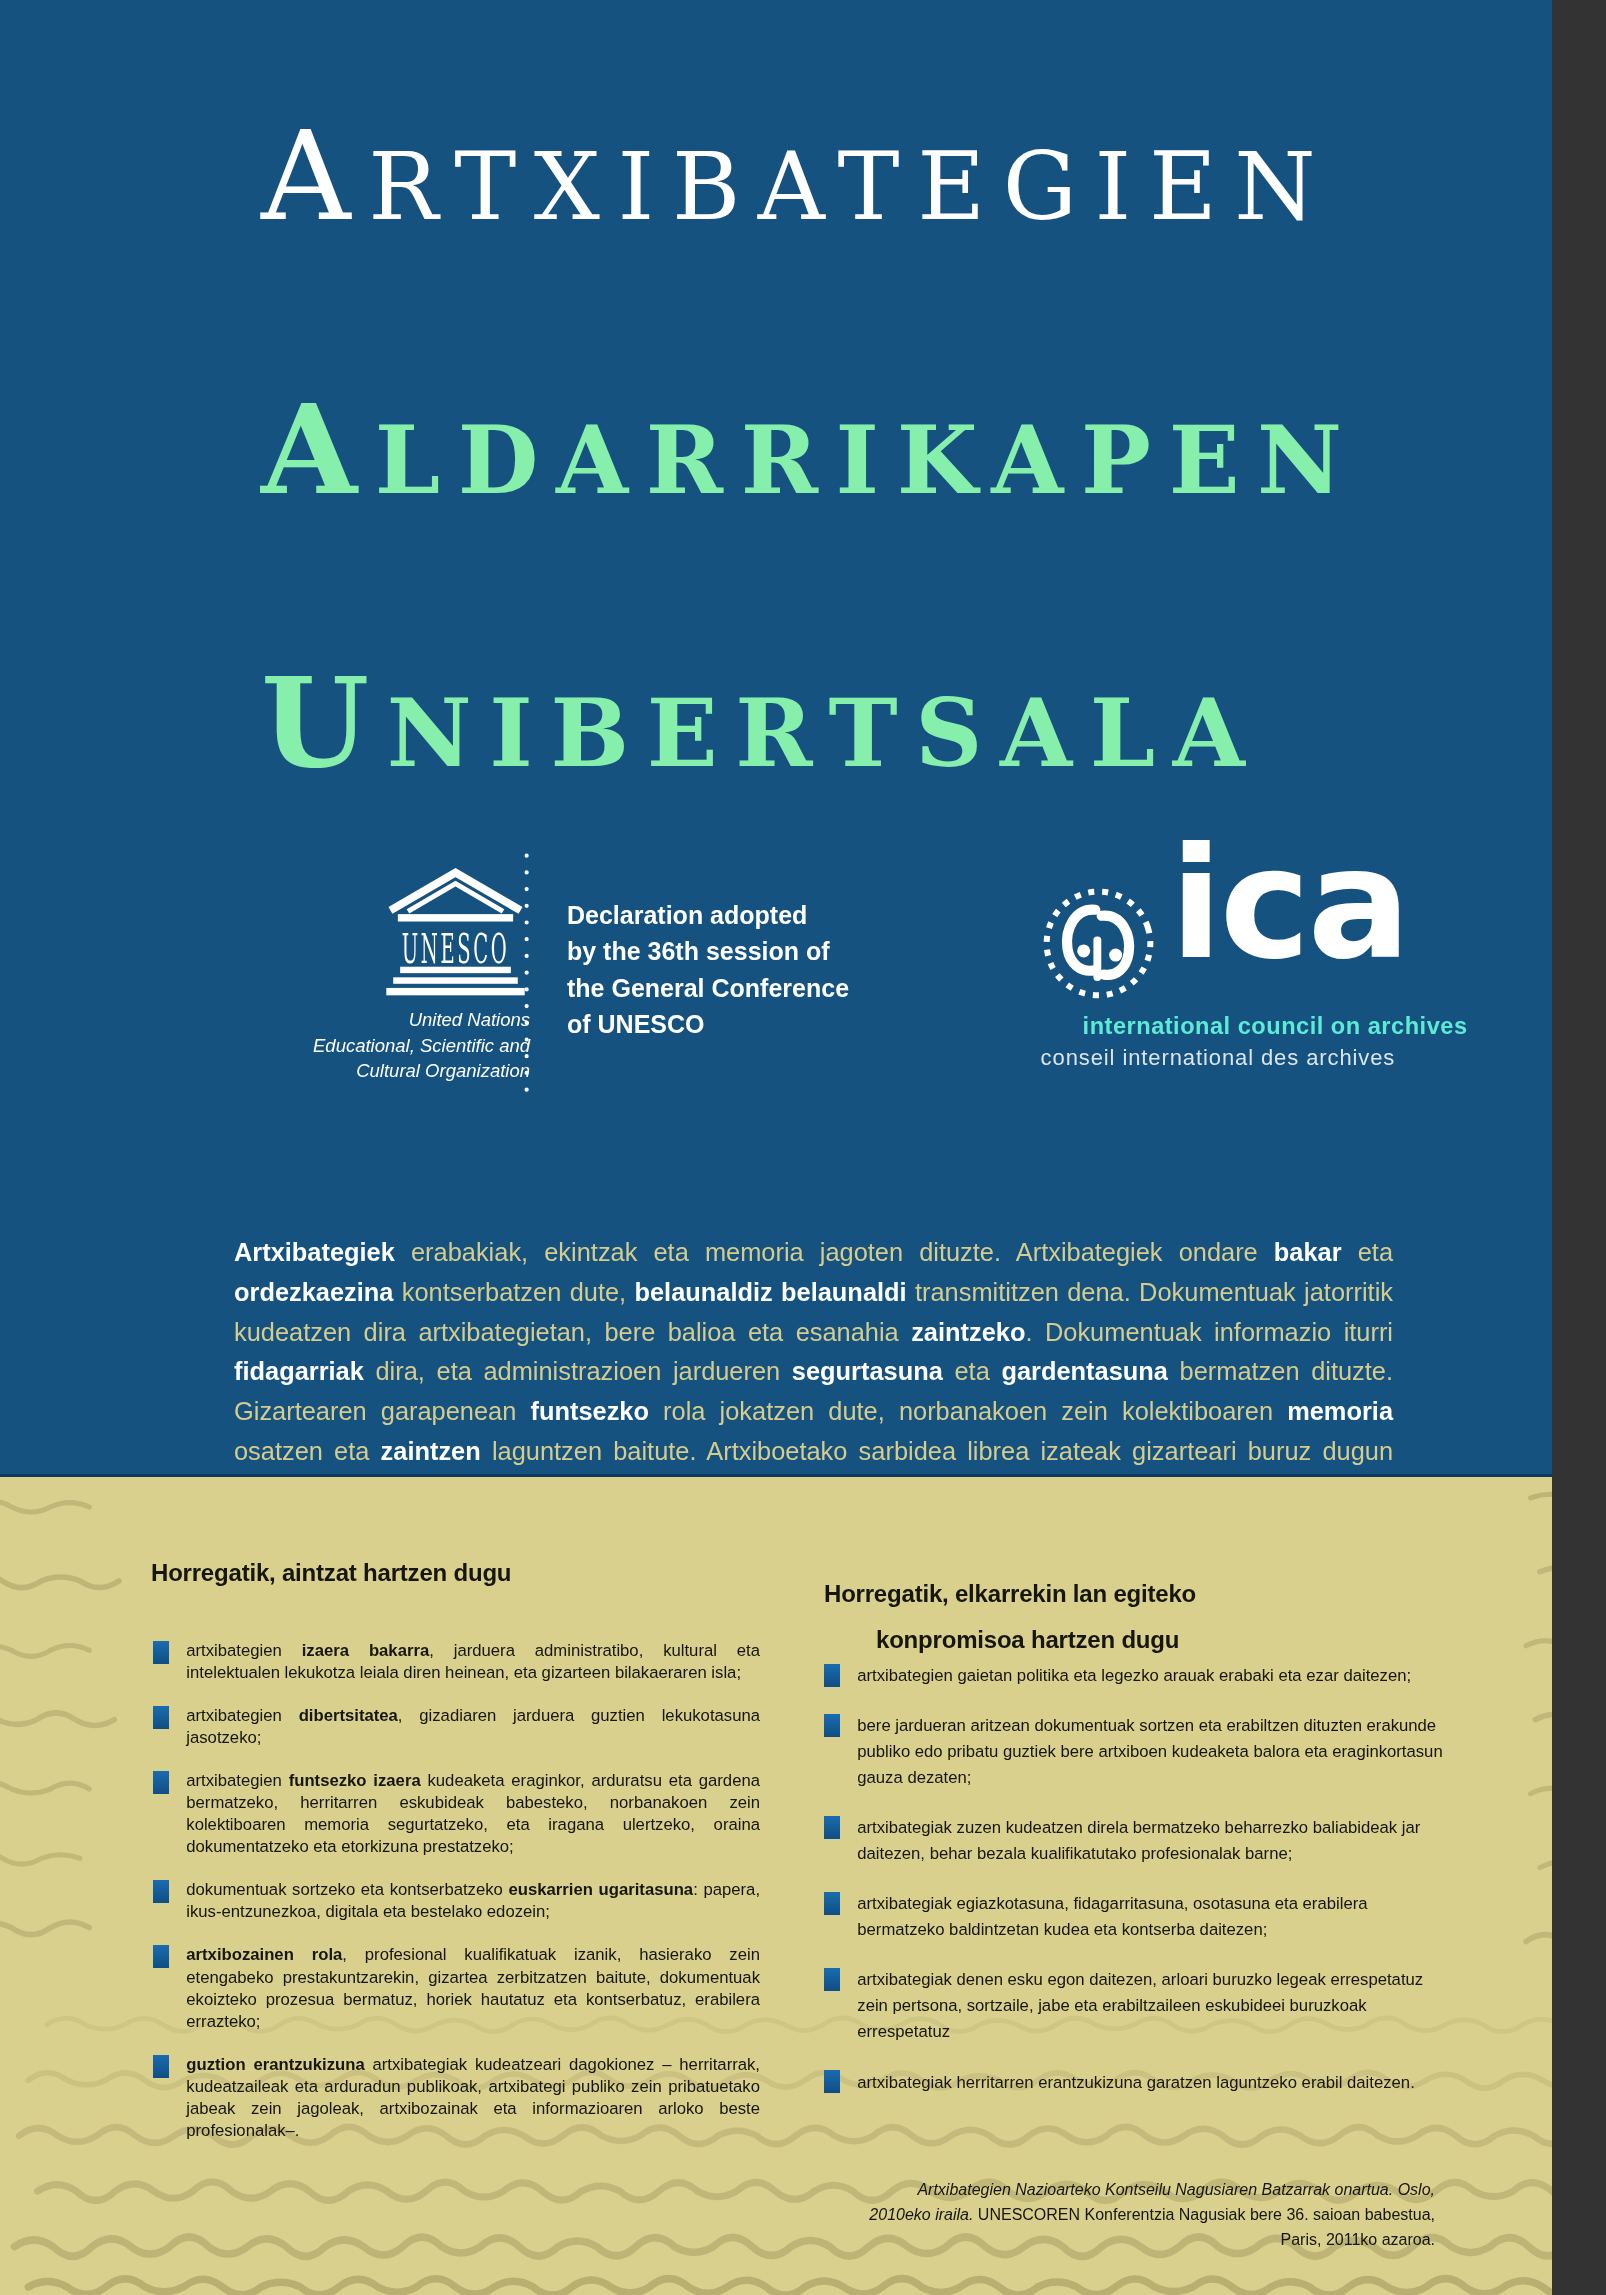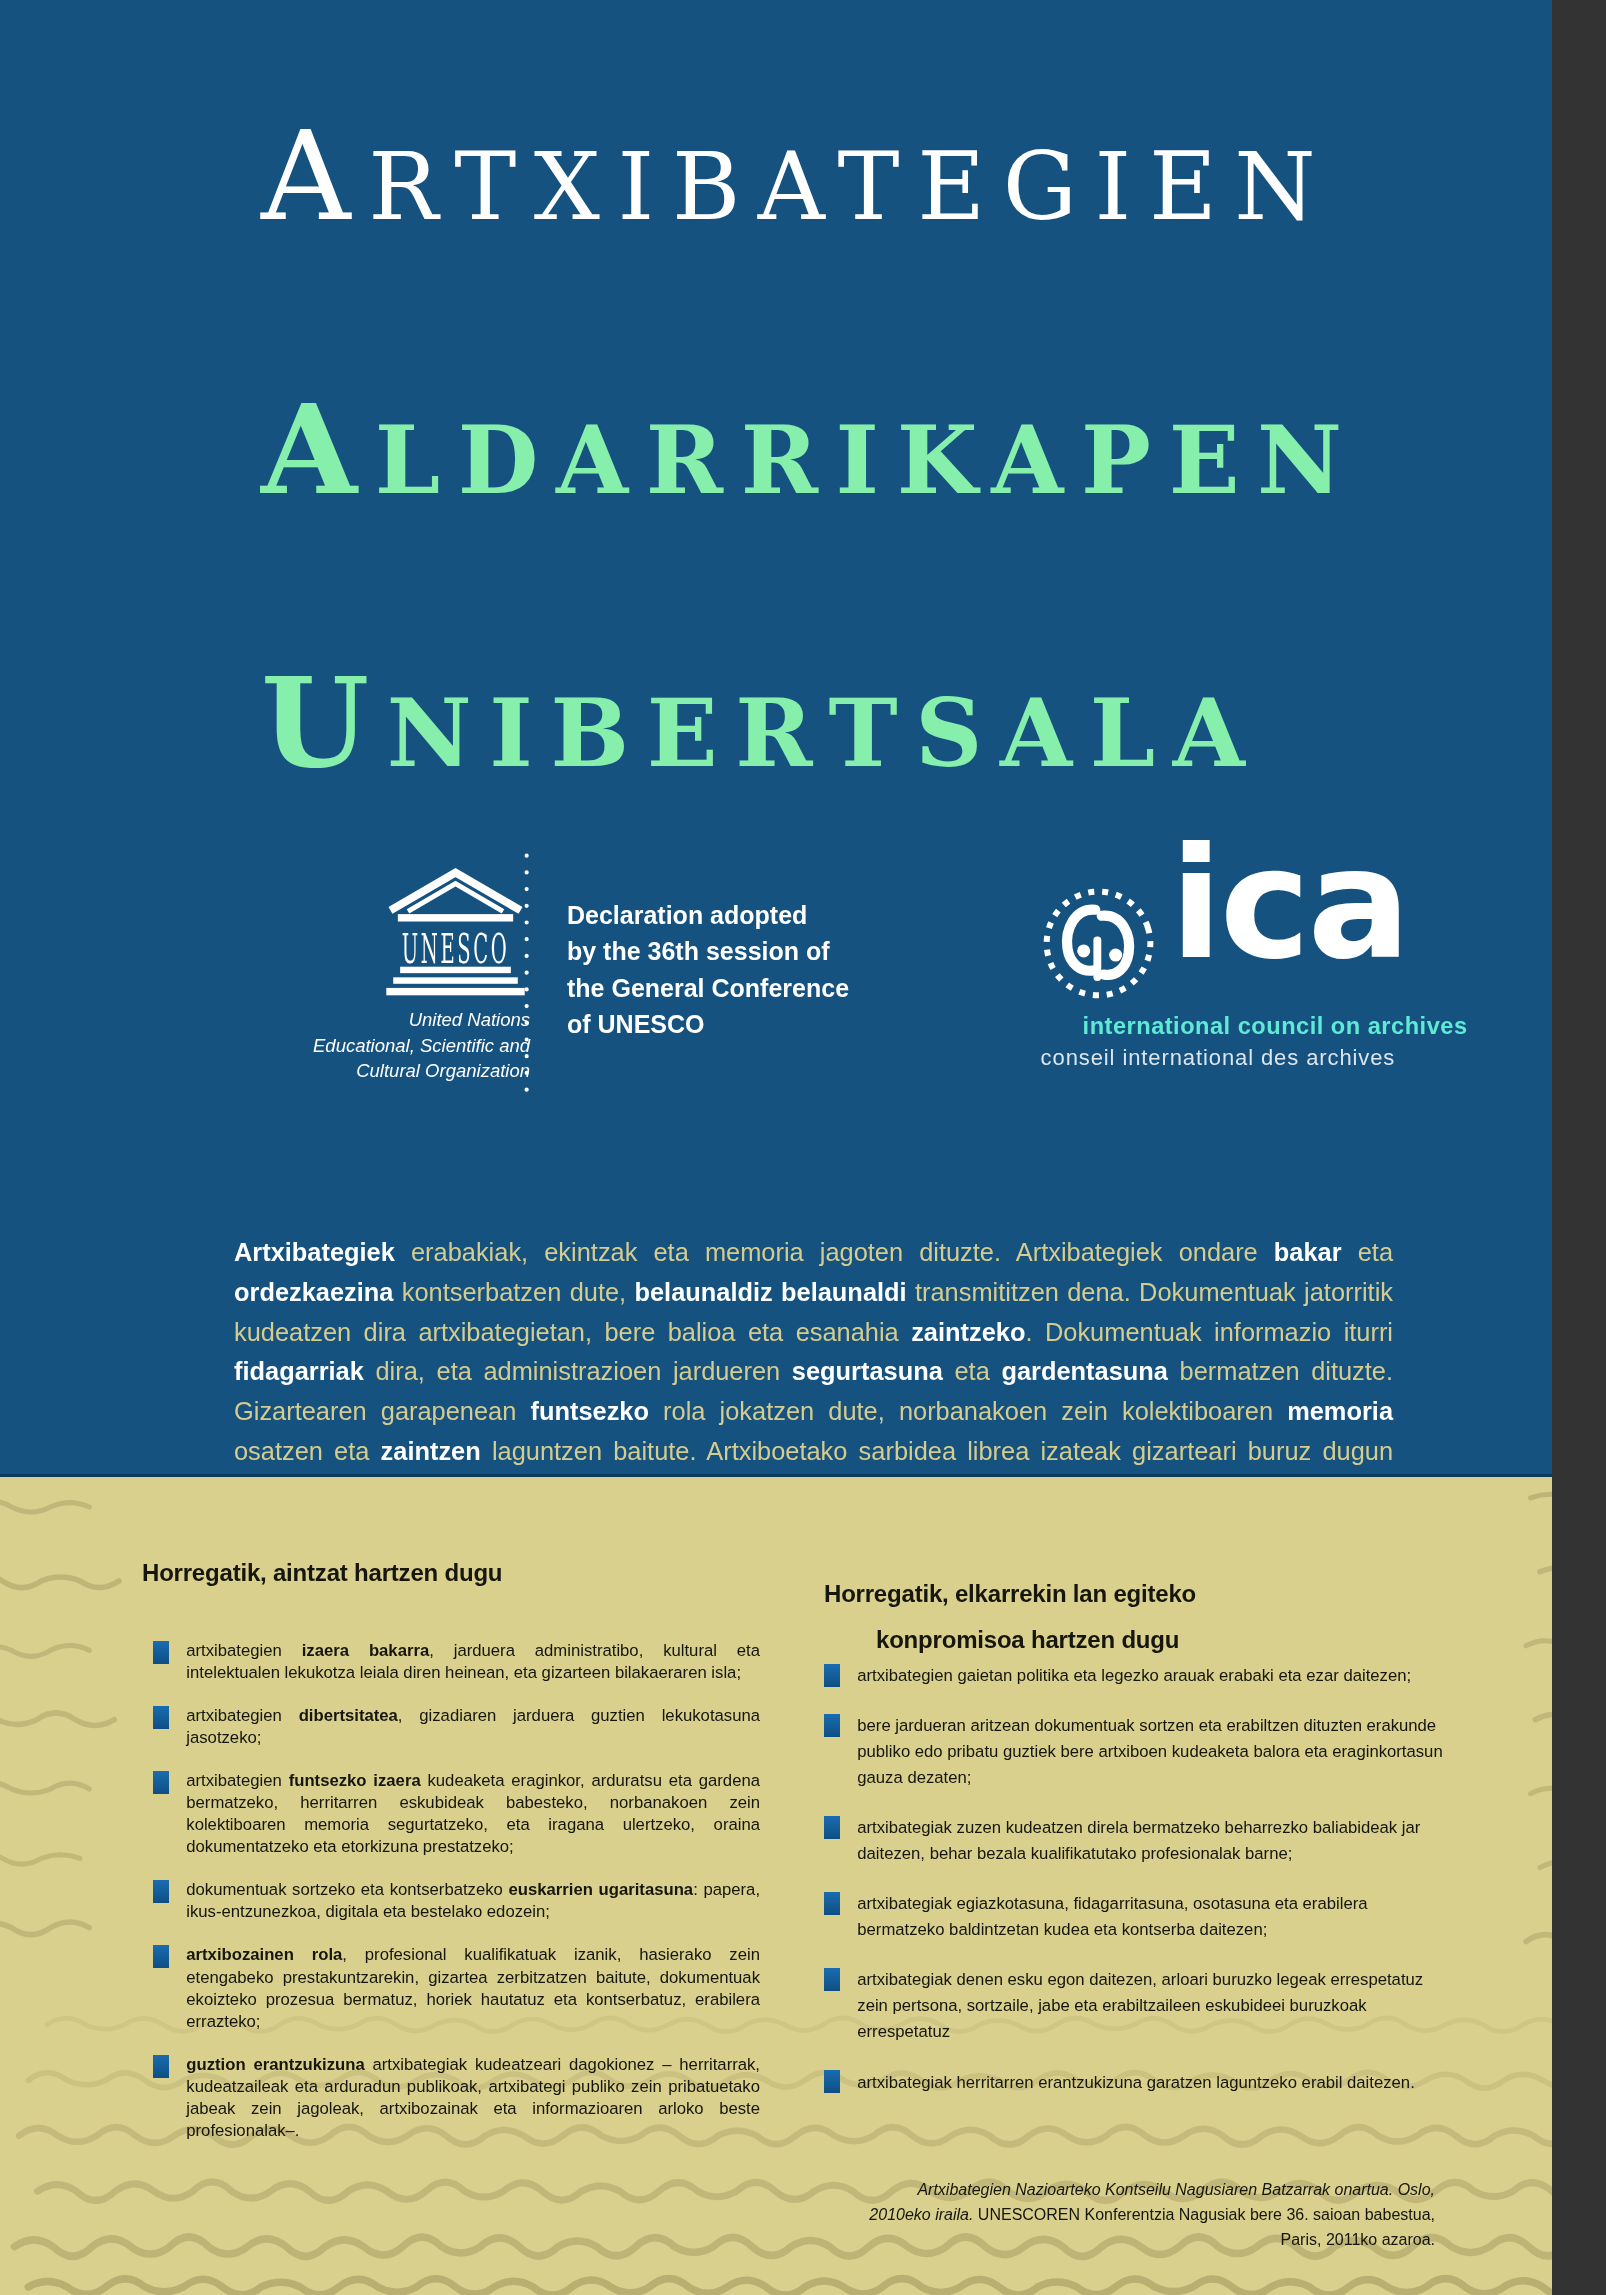--- a/index.html
+++ b/index.html
@@ -65,21 +65,21 @@
     border-top:3.7px solid #0d3a5e;
     box-sizing:border-box;
     overflow:hidden;
   }
   .ms-svg{position:absolute;left:0;top:0;}
   .col-heading{
     position:absolute;
     color:#16150e;font-weight:bold;font-size:24px;line-height:1.3;
     letter-spacing:-0.2px;
   }
-  .heading-left{left:142px;top:80px;width:601px;}
+  .heading-left{left:151px;top:80px;width:601px;}
   .heading-right{left:824px;top:101px;width:648px;}
   .heading-right .h-line2{margin-left:52px;margin-top:15px;}
   .bullet-list{position:absolute;}
   .list-left{left:153px;top:163px;width:607px;}
   .list-right{left:824px;top:186px;width:620px;}
   .bullet-row{display:flex;align-items:flex-start;}
   .list-left .bullet-row{margin-bottom:21px;}
   .list-right .bullet-row{margin-bottom:24px;}
   .bullet-marker{
     flex:0 0 auto;width:15.7px;height:23px;margin-top:0.9px;

